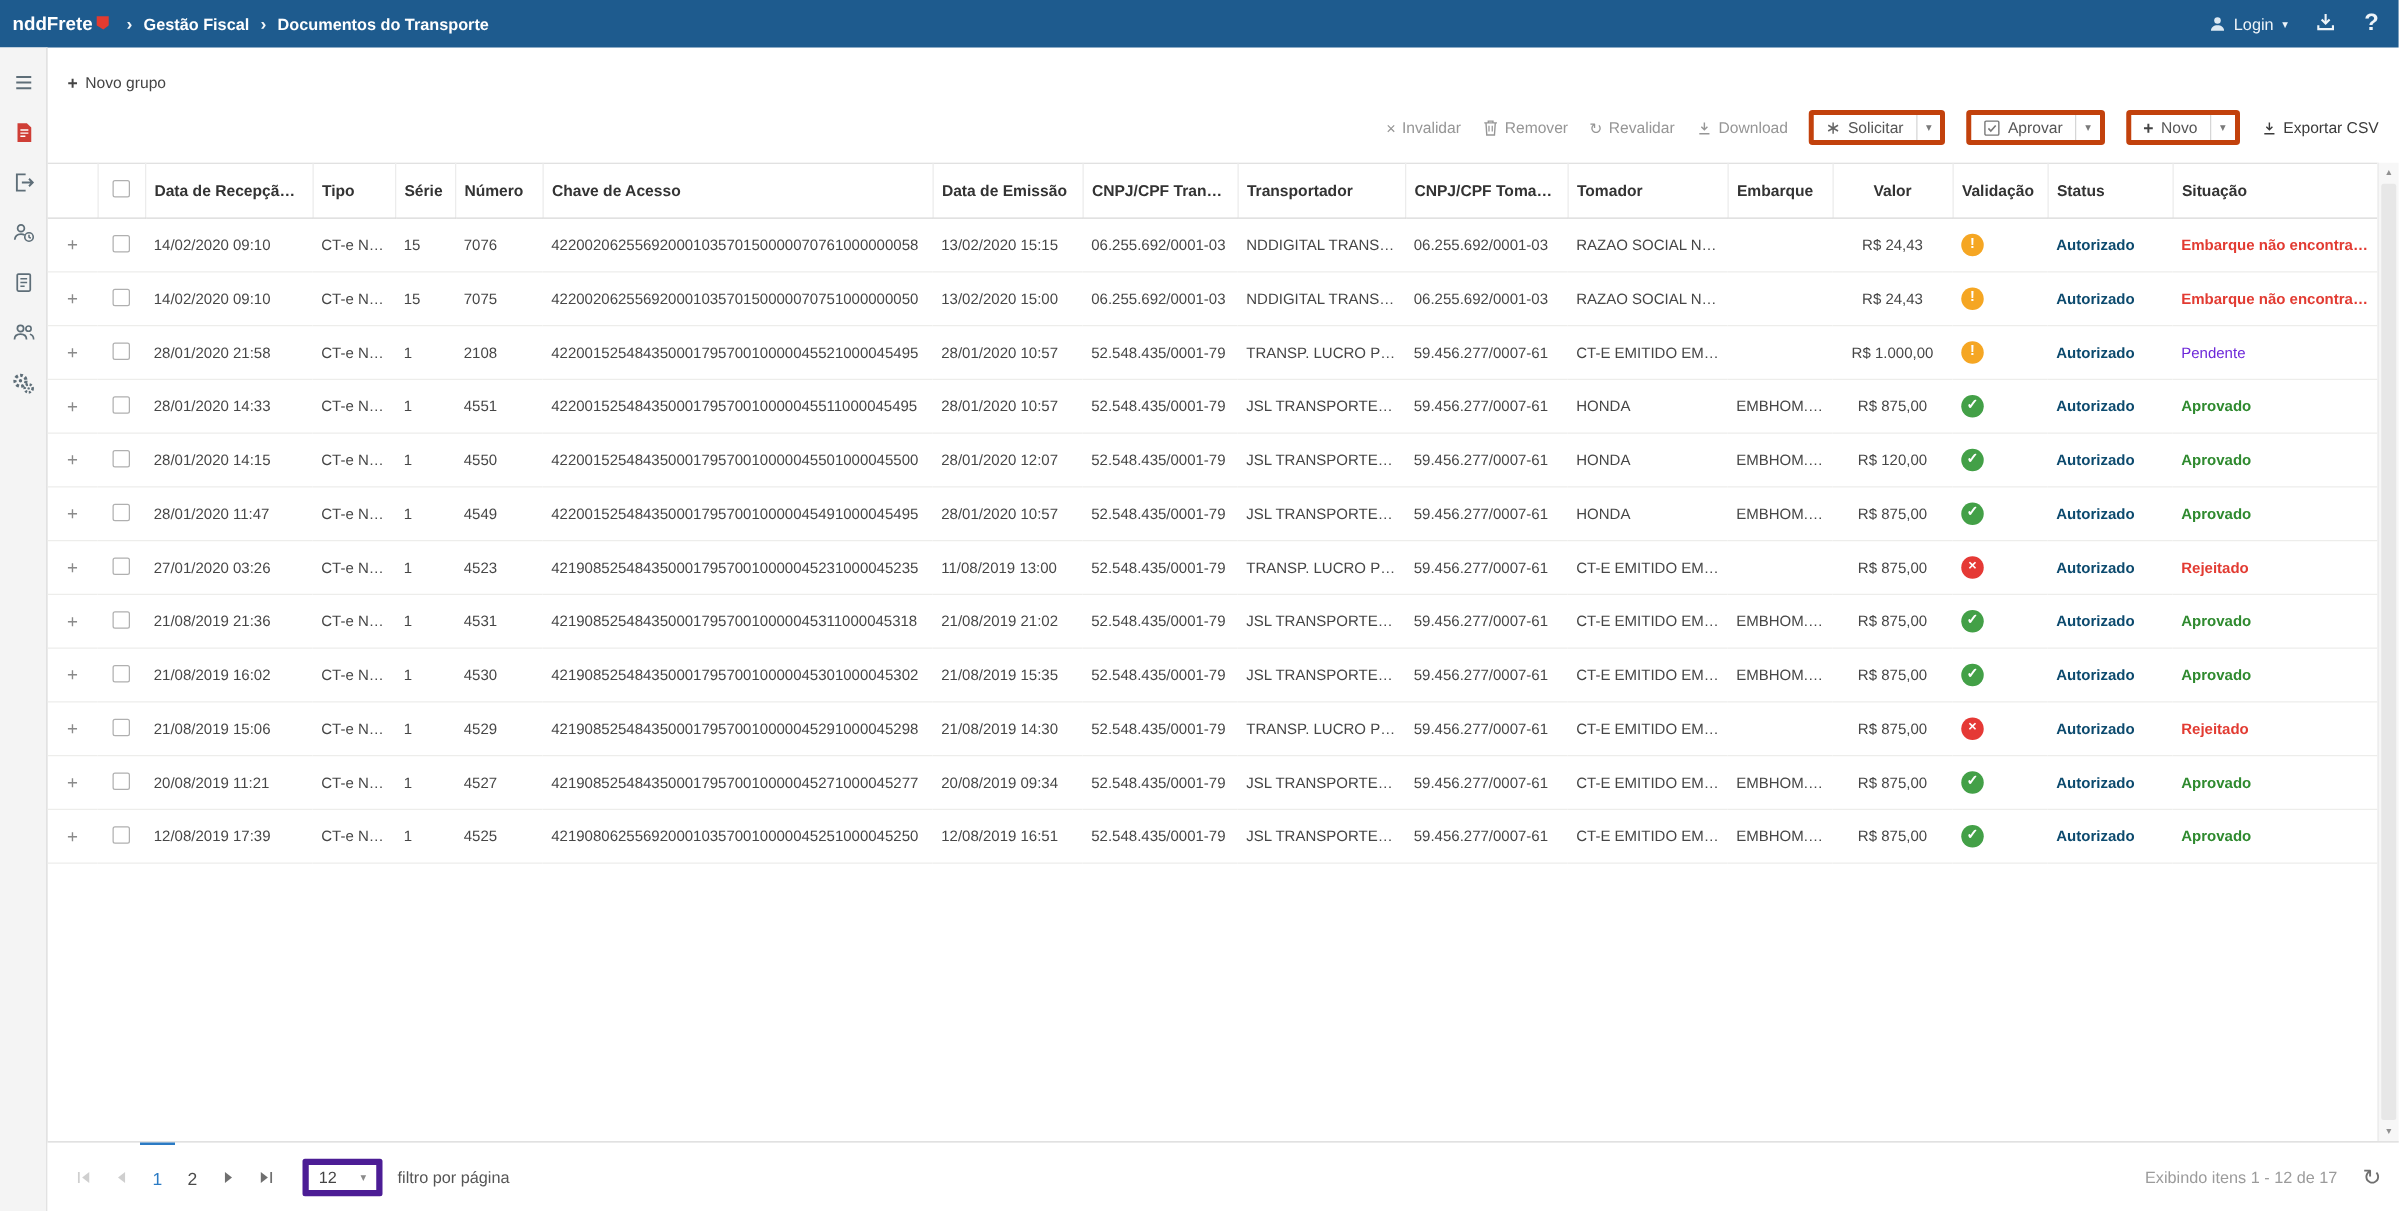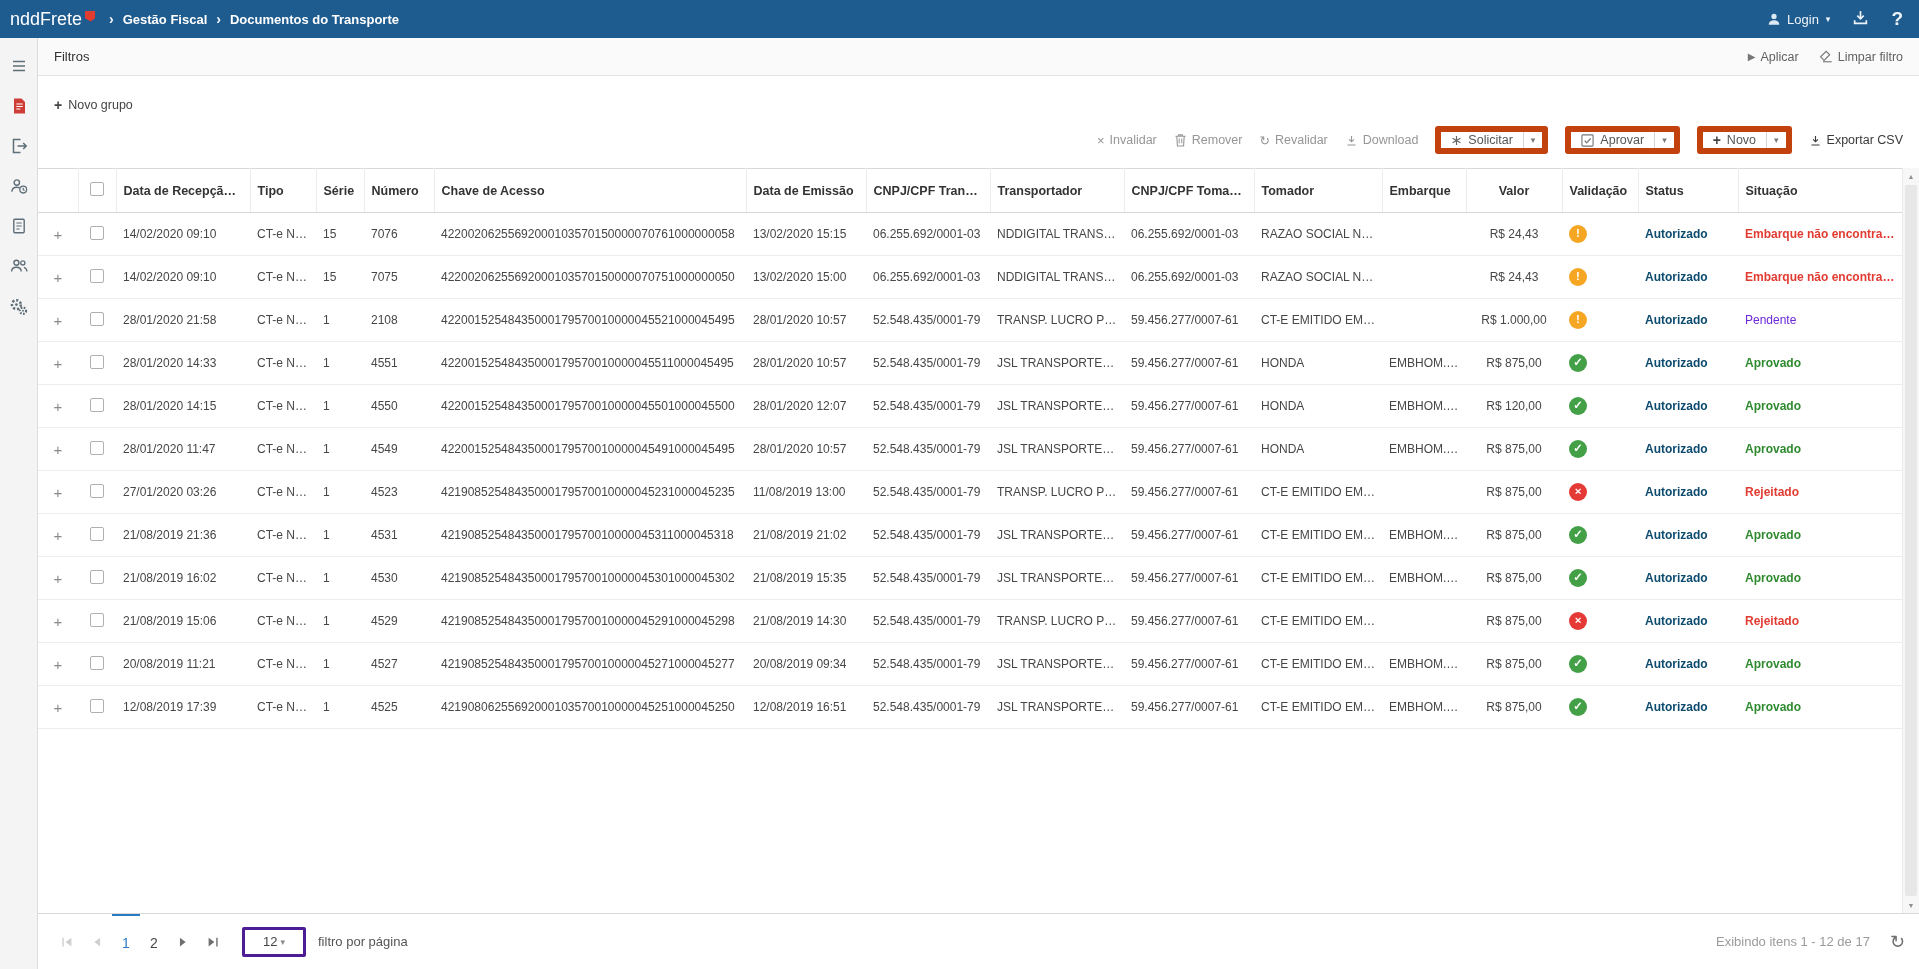--- a/index.html
+++ b/index.html
@@ -2,21 +2,21 @@
 <html><head>
 <meta charset="utf-8">
 <style>
   * { box-sizing: border-box; margin: 0; padding: 0; }
   html,body { width:1919px; height:969px; overflow:hidden; background:#fff;
     font-family:"Liberation Sans", sans-serif; }
 
   
   .topbar { height:38px; background:#1e5b8e; color:#fff; display:flex; align-items:center;
     padding:0 16px 0 10px; }
-  .logo { display:flex; align-items:flex-start; font-size:18px; font-weight:normal; cursor:pointer; }
+  .logo { display:flex; align-items:flex-start; font-size:15px; font-weight:bold; cursor:pointer; }
   .logo-flag { display:inline-block; width:10px; height:11px; background:#e23b30; margin:2px 0 0 3px;
     clip-path:polygon(0 0,100% 0,100% 70%,55% 100%,0 70%); }
   .breadcrumb { display:flex; align-items:center; gap:9px; margin-left:14px; font-size:13px; font-weight:bold; }
   .breadcrumb .sep { opacity:.95; font-size:14px; }
   .top-right { margin-left:auto; display:flex; align-items:center; gap:22px; font-size:13px; color:#eef4f9; }
   .login-menu { display:flex; align-items:center; gap:6px; cursor:pointer; }
   .login-caret { font-size:9px; margin-left:1px; }
   .help-glyph { font-size:19px; font-weight:bold; }
 
   
@@ -36,21 +36,21 @@
 
   .group-bar { padding:20px 16px 12px; }
   .new-group-btn { display:inline-flex; align-items:center; gap:6px; font-size:12.5px; color:#444; cursor:pointer; }
   .plus-glyph { font-size:14px; font-weight:bold; color:#444; }
 
   .actions-bar { display:flex; align-items:center; justify-content:flex-end; gap:17px;
     padding:0 16px 14px; font-size:12.5px; }
   .link-action { display:flex; align-items:center; gap:5px; color:#969696; cursor:pointer; }
   .link-action.dark { color:#3a3a3a; }
   .x-glyph { font-size:13px; }
-  .split-btn { display:inline-flex; align-items:stretch; border:6px solid #c2410c; border-radius:3px;
+  .split-btn { display:inline-flex; align-items:stretch; border:4px solid #c2410c; border-radius:3px;
     background:#fff; height:28px; color:#555; cursor:pointer; }
   .split-main { display:flex; align-items:center; gap:6px; padding:0 10px; }
   .split-caret { display:flex; align-items:center; padding:0 7px; border-left:1px solid #d6d6d6;
     color:#7a7a7a; font-size:9px; }
 
   
   .grid { position:relative; flex:1; overflow:hidden; }
   .table-wrap { margin-right:17px; }
   table { width:100%; border-collapse:collapse; table-layout:fixed; }
   th { height:44px; border-top:1px solid #d8d8d8; border-bottom:1px solid #d8d8d8;
@@ -87,22 +87,22 @@
 
   
   .pager { height:56px; min-height:56px; border-top:1px solid #d8d8d8; display:flex;
     align-items:center; padding:0 14px; background:#fff; }
   .pg-btn { width:30px; height:100%; display:flex; align-items:center; justify-content:center;
     color:#6f6f6f; cursor:pointer; }
   .pg-btn.disabled { color:#cfcfcf; cursor:default; }
   .pg-num { min-width:28px; height:100%; display:flex; align-items:center; justify-content:center;
     font-size:14px; color:#4a4a4a; border-top:2px solid transparent; cursor:pointer; }
   .pg-num.selected { color:#2b7bc4; border-top-color:#2b7bc4; }
-  .page-size { margin-left:14px; width:64px; height:30px; border:3px solid #4c1d95; border-radius:2px;
-    background:#fff; display:flex; align-items:center; justify-content:space-between; padding:0 18px;
+  .page-size { margin-left:14px; width:64px; height:30px; border:5px solid #4c1d95; border-radius:2px;
+    background:#fff; display:flex; align-items:center; justify-content:space-between; padding:0 8px;
     font-size:13px; color:#444; cursor:pointer; }
   .page-size .caret { font-size:9px; color:#8a8a8a; }
   .per-page-label { margin-left:12px; font-size:13px; color:#555; }
   .pager-info { margin-left:auto; font-size:13px; color:#9b9b9b; }
   .refresh-btn { margin-left:20px; font-size:18px; color:#6f6f6f; cursor:pointer; }
 </style>
 </head>
 <body>
 
 <header class="topbar">
@@ -181,36 +181,20 @@
       <circle cx="7" cy="7.2" r="4.2" stroke="#5e6e78" stroke-width="2.4" stroke-dasharray="2.1 1.7" fill="none"></circle>
       <circle cx="7" cy="7.2" r="1.3" fill="#5e6e78"></circle>
       <circle cx="13.2" cy="13" r="3" stroke="#5e6e78" stroke-width="2" stroke-dasharray="1.6 1.3" fill="none"></circle>
       <circle cx="13.2" cy="13" r=".9" fill="#5e6e78"></circle>
     </svg>
   </div>
 </aside>
 
 <main class="main">
 
-  <div class="filters-bar">
-    <span>Filtros</span>
-    <div class="filters-actions">
-      <div class="filter-action">
-        <span class="apply-glyph">▶</span>
-        <span>Aplicar</span>
-      </div>
-      <div class="filter-action">
-        <svg width="14" height="13" viewBox="0 0 16 14">
-          <path d="M5.8 11.4L1.8 7.4 8.2 1l4 4z" stroke="#777" stroke-width="1.3" fill="none"></path>
-          <path d="M4.5 13h10" stroke="#777" stroke-width="1.3" fill="none"></path>
-        </svg>
-        <span>Limpar filtro</span>
-      </div>
-    </div>
-  </div>
 
   <div class="group-bar">
     <div class="new-group-btn">
       <span class="plus-glyph">+</span>
       <span>Novo grupo</span>
     </div>
   </div>
 
   <div class="actions-bar">
     <div class="link-action">

